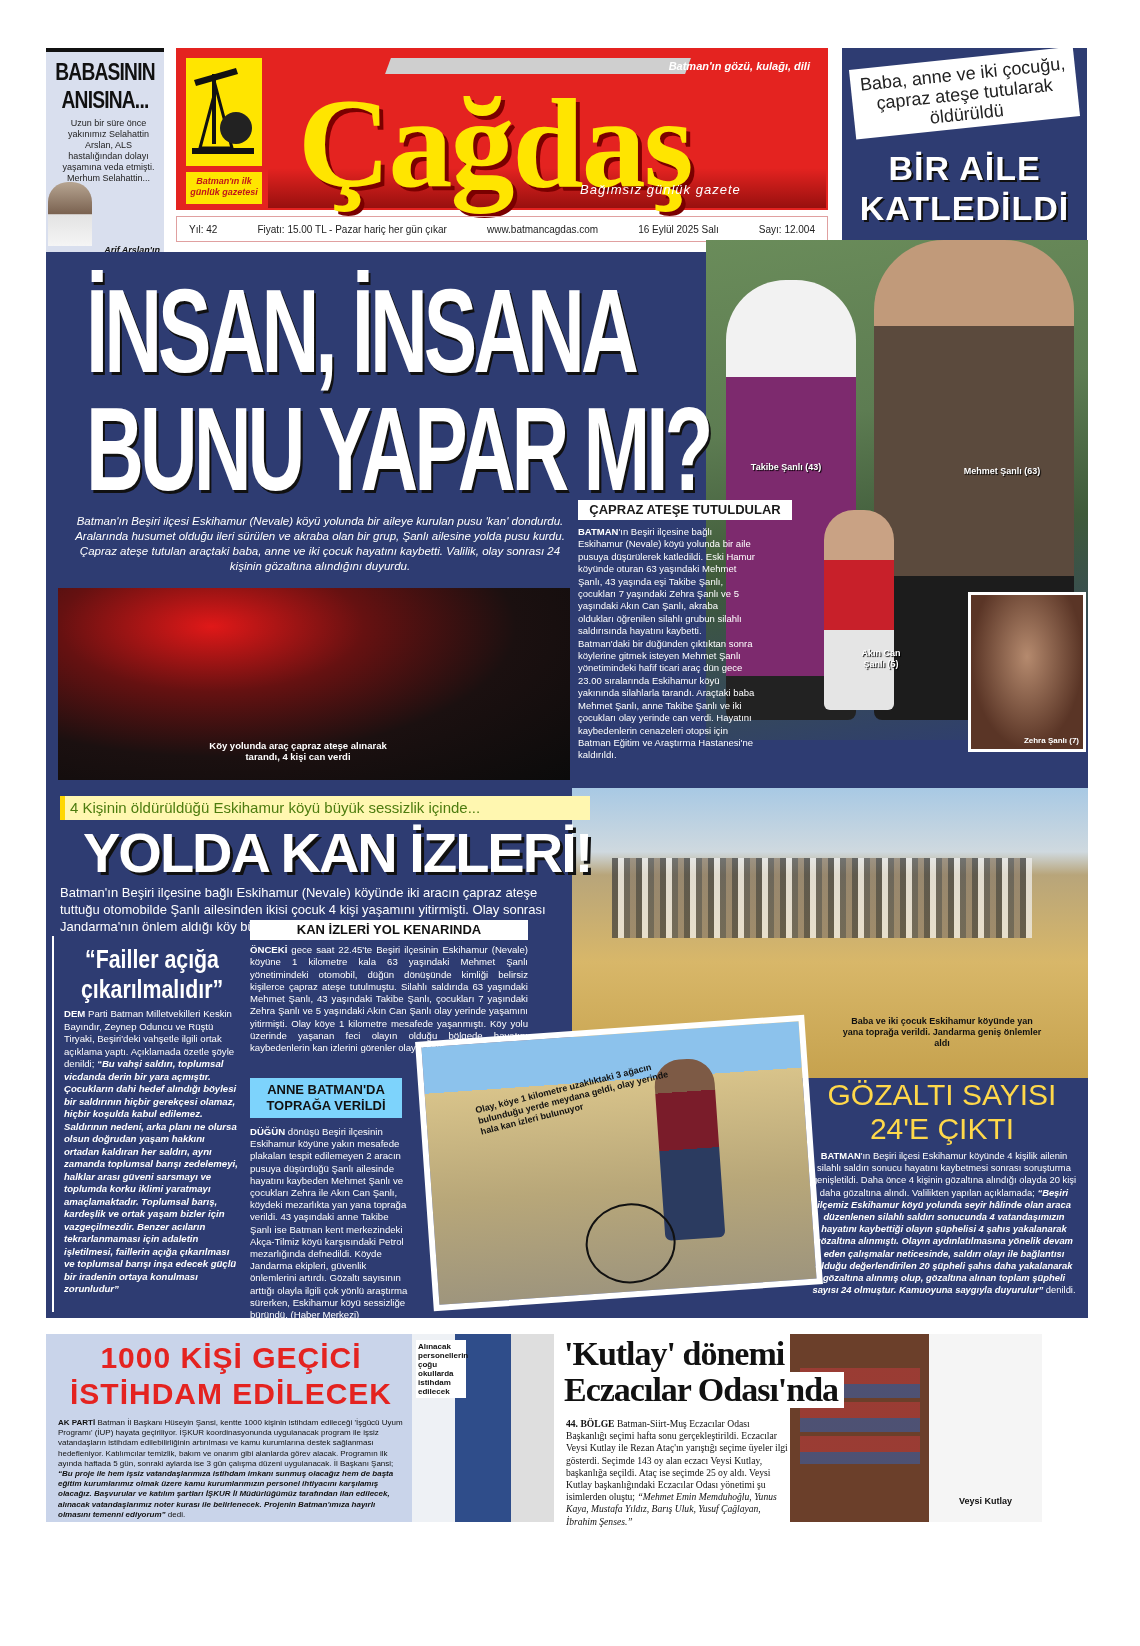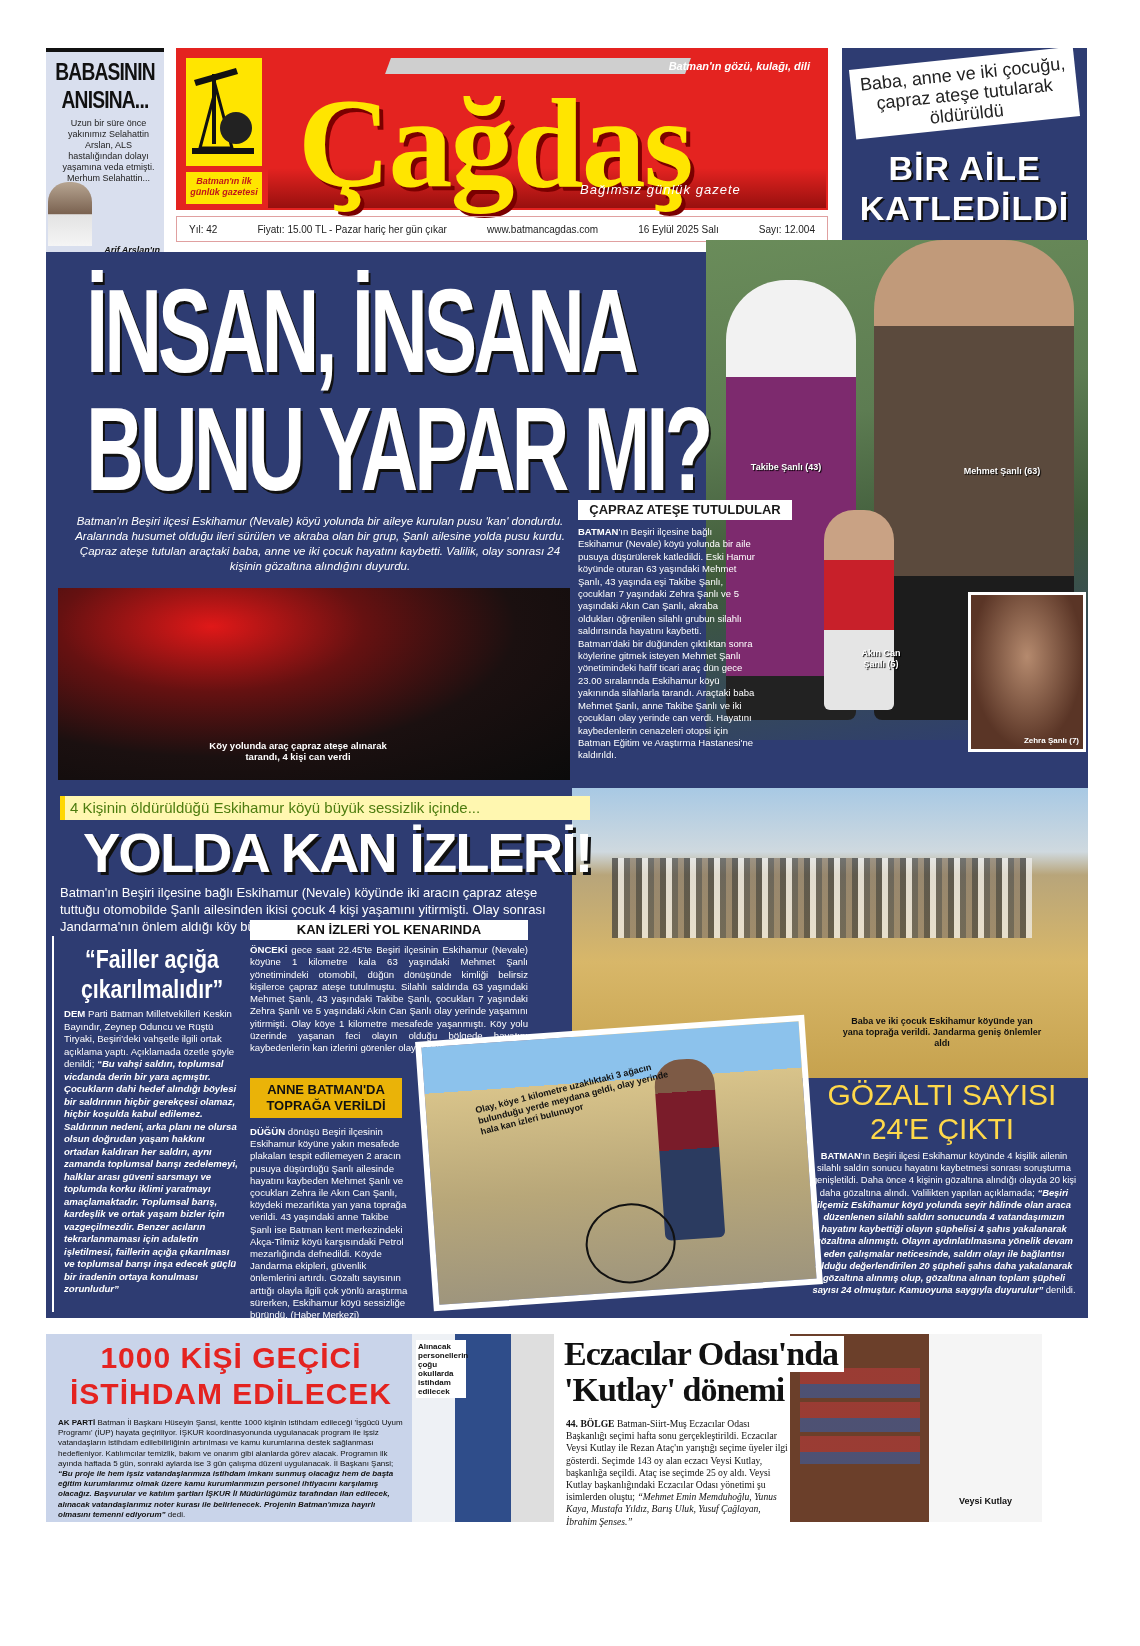--- a/index.html
+++ b/index.html
@@ -60,21 +60,21 @@
   #story2 .crowd .people { position: absolute; left: 40px; top: 70px; width: 420px; height: 80px; background: repeating-linear-gradient(90deg, #3a3a3a 0 6px, #f2f2f2 6px 12px, #4d4d4d 12px 18px, #8a7b69 18px 24px); opacity: .7; }
   #story2 .crowd .cap { position: absolute; left: 270px; top: 228px; width: 200px; color: #111; font-size: 9px; font-weight: 700; line-height: 11px; text-align: center; }
   
   #story2 .quote { position: absolute; left: 6px; top: 148px; width: 196px; height: 376px; border-left: 2px solid #fff; padding: 8px 8px 0 10px; color: #fff; }
   #story2 .quote .qh { font-weight: 900; font-size: 26px; line-height: 30px; text-align: center; transform: scaleX(0.82); margin: 0 -20px 4px; }
   #story2 .quote .qb { font-size: 9.6px; line-height: 12.5px; }
   #story2 .quote .qb i { font-weight: 700; }
   
   #story2 .mid-head { position: absolute; left: 204px; top: 132px; width: 278px; height: 20px; background: #fff; color: #111; font-weight: 700; font-size: 13px; line-height: 20px; text-align: center; }
   #story2 .mid-body { position: absolute; left: 204px; top: 156px; width: 278px; color: #fff; font-size: 9.6px; line-height: 12.3px; text-align: justify; }
-  #story2 .mid-head2 { position: absolute; left: 204px; top: 290px; width: 152px; height: 40px; background: #eab308; color: #111; font-weight: 700; font-size: 13px; line-height: 16px; text-align: center; padding-top: 4px; }
+  #story2 .mid-head2 { position: absolute; left: 204px; top: 290px; width: 152px; height: 40px; background: #7dd3fc; color: #111; font-weight: 700; font-size: 13px; line-height: 16px; text-align: center; padding-top: 4px; }
   #story2 .mid-body2 { position: absolute; left: 204px; top: 338px; width: 160px; color: #fff; font-size: 9.6px; line-height: 12.2px; }
   #story2 .mid-body b, #story2 .mid-body2 b { font-weight: 900; }
   
   #story2 .tilted { position: absolute; left: 378px; top: 240px; width: 390px; height: 270px; background: linear-gradient(#8cc2ec 0 18%, #d8c38a 18%, #b8a779 60%, #9e957d 100%); border: 6px solid #fff; transform: rotate(-4deg); }
   #story2 .tilted .cap { position: absolute; left: 50px; top: 44px; width: 200px; color: #111; font-size: 9px; font-weight: 700; line-height: 11px; transform: rotate(-10deg); }
   #story2 .tilted .circle { position: absolute; left: 150px; top: 170px; width: 90px; height: 80px; border: 2px solid #111; border-radius: 50%; }
   #story2 .tilted .man { position: absolute; left: 230px; top: 30px; width: 60px; height: 180px; background: linear-gradient(#7d5a45 0 18%, #7a1c2a 18% 50%, #2b3b60 50%); border-radius: 26px 26px 6px 6px; }
   
   #story2 .rhead { position: absolute; left: 776px; top: 290px; width: 240px; color: #ffd84a; font-size: 30px; line-height: 34px; text-align: center; }
   #story2 .rbody { position: absolute; left: 764px; top: 362px; width: 268px; color: #fff; font-size: 9.4px; line-height: 12.2px; text-align: center; }
@@ -216,17 +216,17 @@
     <div class="cap">Alınacak personellerin çoğu okullarda istihdam edilecek</div>
   </div>
 </div>
 
 <div id="bottom-right" class="abs">
   <div class="bphoto">
     <div class="shelf"></div>
     <div class="cap">Veysi Kutlay</div>
   </div>
   <div class="bh">
+    <div><span>'Kutlay' dönemi</span></div>
     <div><span>Eczacılar Odası'nda</span></div>
-    <div><span>'Kutlay' dönemi</span></div>
   </div>
   <div class="bb"><b>44. BÖLGE</b><span> Batman-Siirt-Muş Eczacılar Odası Başkanlığı seçimi hafta sonu gerçekleştirildi. Eczacılar Veysi Kutlay ile Rezan Ataç'ın yarıştığı seçime üyeler ilgi gösterdi. Seçimde 143 oy alan eczacı Veysi Kutlay, başkanlığa seçildi. Ataç ise seçimde 25 oy aldı. Veysi Kutlay başkanlığındaki Eczacılar Odası yönetimi şu isimlerden oluştu; </span><i>“Mehmet Emin Memduhoğlu, Yunus Kaya, Mustafa Yıldız, Barış Uluk, Yusuf Çağlayan, İbrahim Şenses.”</i></div>
 </div>
 
 </body></html>

